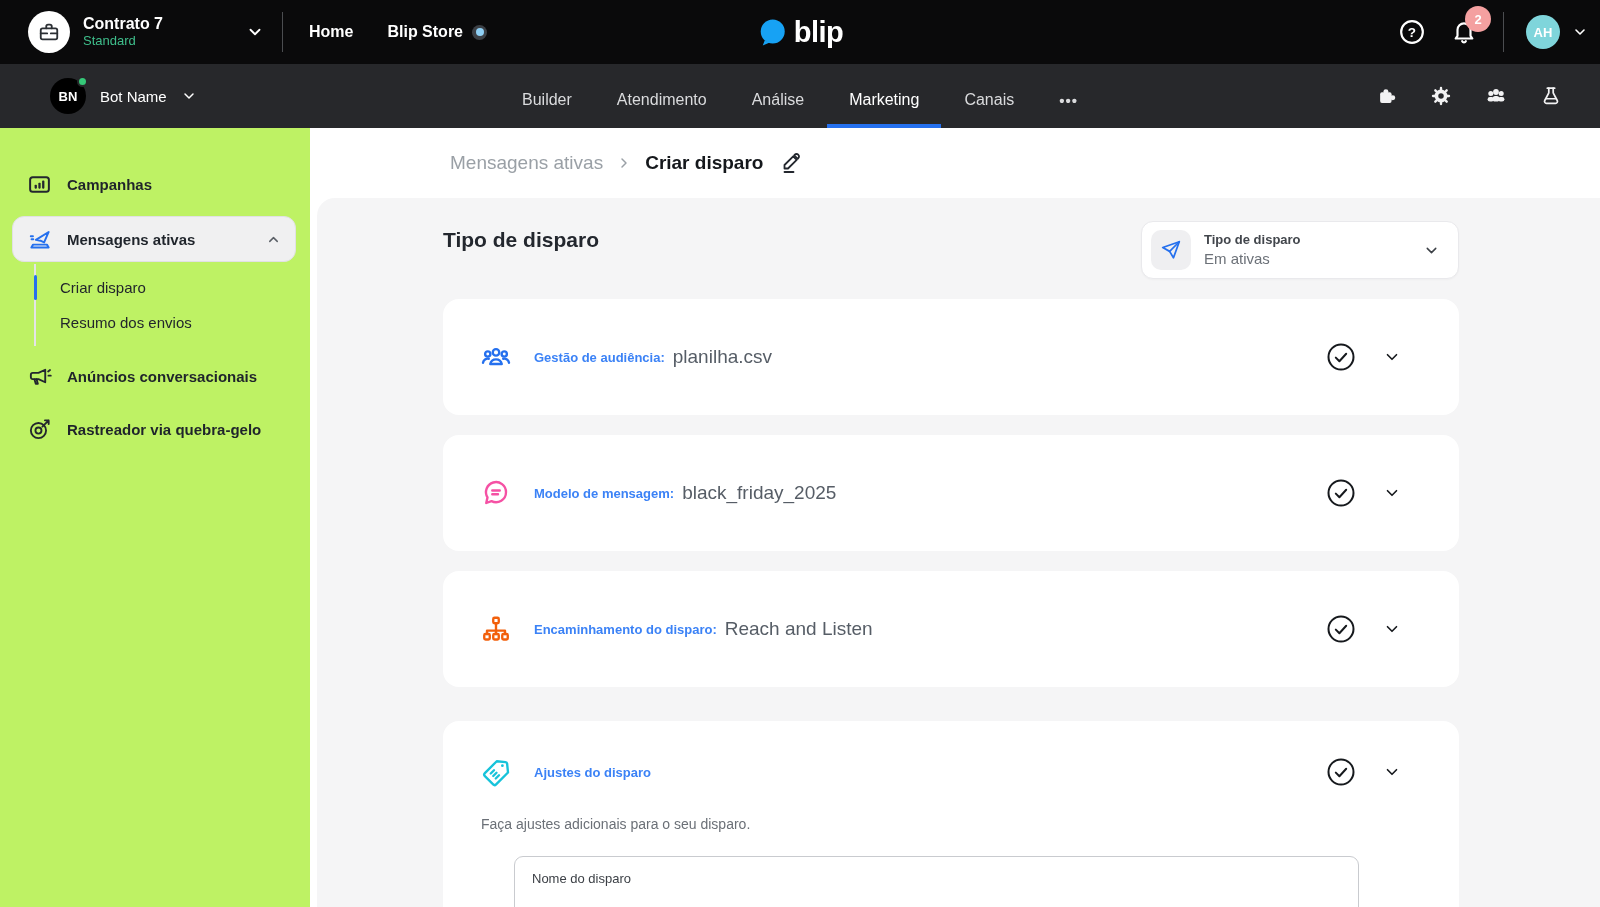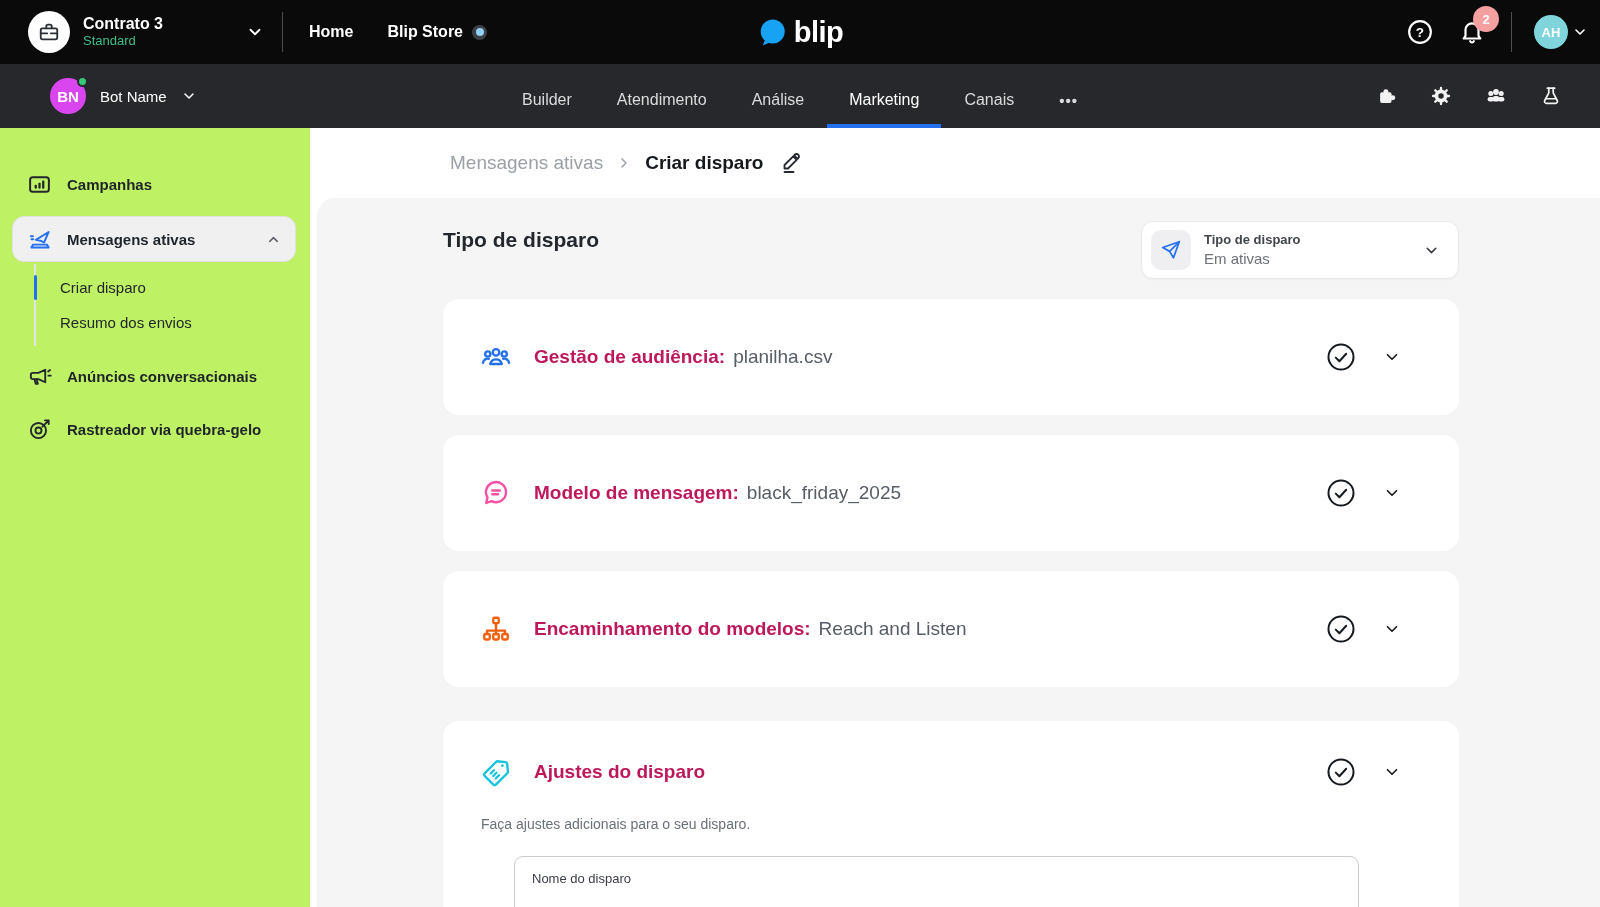--- a/index.html
+++ b/index.html
@@ -24,31 +24,31 @@
   .store-dot i { width:8px; height:8px; border-radius:50%; background:#8fd0f5; display:block; }
   .logo { position:absolute; left:50%; top:50%; transform:translate(-50%,-50%);
     display:flex; align-items:center; gap:5px; }
   .logo-text { font-size:29px; font-weight:700; color:#fff; letter-spacing:-.5px; }
   .topbar-right { margin-left:auto; display:flex; align-items:center; gap:18px; }
   .icon-btn { background:none; border:none; cursor:pointer; display:flex;
     align-items:center; justify-content:center; padding:4px; position:relative; }
   .badge { position:absolute; top:-9px; right:-10px; min-width:26px; height:26px;
     border-radius:50%; background:#f4a0a0; color:#fff; font-size:13px; font-weight:700;
     display:flex; align-items:center; justify-content:center; }
-  .user { display:flex; align-items:center; gap:4px; cursor:pointer; }
+  .user { display:flex; align-items:center; gap:12px; cursor:pointer; }
   .user-avatar { width:34px; height:34px; border-radius:50%; background:#7fd5db;
     color:#fff; font-size:13px; font-weight:700; display:flex; align-items:center;
     justify-content:center; }
 
   
   .botbar { height:64px; background:#27282b; display:flex; align-items:center;
     position:relative; color:#e9eaec; padding:0 34px 0 50px; }
   .bot { display:flex; align-items:center; gap:14px; cursor:pointer; }
-  .bot-avatar { width:36px; height:36px; border-radius:50%; background:#d946ef;
-    color:#fff; font-weight:700; font-size:15px; display:flex; align-items:center;
+  .bot-avatar { width:36px; height:36px; border-radius:50%; background:#000000;
+    color:#fff; font-weight:700; font-size:13px; display:flex; align-items:center;
     justify-content:center; position:relative; }
   .bot-status { position:absolute; top:-2px; right:-2px; width:11px; height:11px;
     border-radius:50%; background:#35c878; border:2px solid #27282b; }
   .bot-name { font-size:15px; color:#fff; }
   .tabs { position:absolute; left:50%; top:8px; bottom:0; transform:translateX(-50%);
     display:flex; align-items:stretch; gap:45px; }
   .tab { display:flex; align-items:center; font-size:16px; color:#dadbdd;
     cursor:pointer; position:relative; white-space:nowrap; }
   .tab.active { color:#fff; }
   .tab.active::after { content:""; position:absolute; left:-22px; right:-22px;
@@ -96,21 +96,21 @@
     display:flex; align-items:center; justify-content:center; }
   .type-label { font-size:13px; font-weight:700; color:#42464c; line-height:1.3; }
   .type-value { font-size:15px; color:#6c7178; line-height:1.3; }
   .type-select .chev { margin-left:auto; }
 
   .card { width:1016px; background:#fff; border-radius:16px; margin-top:20px;
     display:flex; align-items:center; padding:0 58px 0 38px; height:116px; cursor:pointer; }
   .card:first-of-type { margin-top:16px; }
   .step-icon { width:30px; height:30px; flex:0 0 auto; margin-right:23px;
     display:flex; align-items:center; justify-content:center; }
-  .step-title { font-size:19px; font-weight:700; color:#be185d; white-space:pre; }
+  .step-title { font-size:13px; font-weight:700; color:#3b82f6; white-space:pre; }
   .step-value { font-size:19px; color:#565d66; margin-left:8px; }
   .card-right { margin-left:auto; display:flex; align-items:center; gap:27px; }
 
   .card.settings { height:auto; display:block; margin-top:34px; padding:36px 58px 60px 38px; }
   .settings-row { display:flex; align-items:center; }
   .settings-desc { margin-top:29px; font-size:14px; color:#6b7077; }
   .input-box { margin:24px 42px 0 33px; height:64px; border:1px solid #c9cbcf;
     border-radius:9px; background:#fff; padding:12px 17px; cursor:text; }
   .input-label { font-size:13px; color:#3c4046; }
 
@@ -122,21 +122,21 @@
 <header class="topbar">
   <div class="contract">
     <span class="contract-avatar">
       <svg width="22" height="22" viewBox="0 0 24 24" fill="none" stroke="#2b2f34" stroke-width="2" stroke-linecap="round" stroke-linejoin="round">
         <rect x="3" y="8" width="18" height="12" rx="2"></rect>
         <path d="M9 8V6a2 2 0 0 1 2-2h2a2 2 0 0 1 2 2v2"></path>
         <path d="M3 13.5h7M14 13.5h7"></path>
       </svg>
     </span>
     <span>
-      <div class="contract-name">Contrato 3</div>
+      <div class="contract-name">Contrato 7</div>
       <div class="contract-plan">Standard</div>
     </span>
     <span class="chev">
       <svg width="18" height="18" viewBox="0 0 24 24" fill="none" stroke="#fff" stroke-width="2.4" stroke-linecap="round" stroke-linejoin="round">
           <path d="M6 9l6 6 6-6"></path>
         </svg>
     </span>
   </div>
   <span class="vdiv"></span>
   <nav class="topnav">
@@ -406,21 +406,21 @@
     <div class="card">
       <span class="step-icon">
         <svg width="30" height="30" viewBox="0 0 24 24" fill="none" stroke="#f2600c" stroke-width="1.9" stroke-linecap="round" stroke-linejoin="round">
           <rect x="9.8" y="3" width="4.4" height="4.4" rx="1"></rect>
           <path d="M12 7.4v3.4M4.8 16v-2.7h14.4V16M12 10.8V16"></path>
           <rect x="2.6" y="16" width="4.4" height="4.4" rx="1"></rect>
           <rect x="9.8" y="16" width="4.4" height="4.4" rx="1"></rect>
           <rect x="17" y="16" width="4.4" height="4.4" rx="1"></rect>
         </svg>
       </span>
-      <span class="step-title">Encaminhamento do modelos:</span>
+      <span class="step-title">Encaminhamento do disparo:</span>
       <span class="step-value">Reach and Listen</span>
       <span class="card-right">
         <span>
           <svg width="30" height="30" viewBox="0 0 30 30" fill="none" stroke="#16191d" stroke-width="2" stroke-linecap="round" stroke-linejoin="round">
             <circle cx="15" cy="15" r="12.5"></circle>
               <path d="M9.8 15.6l3.6 3.6 6.8-7.4"></path>
           </svg>
         </span>
         <span>
           <svg width="18" height="18" viewBox="0 0 24 24" fill="none" stroke="#16191d" stroke-width="2.2" stroke-linecap="round" stroke-linejoin="round">

